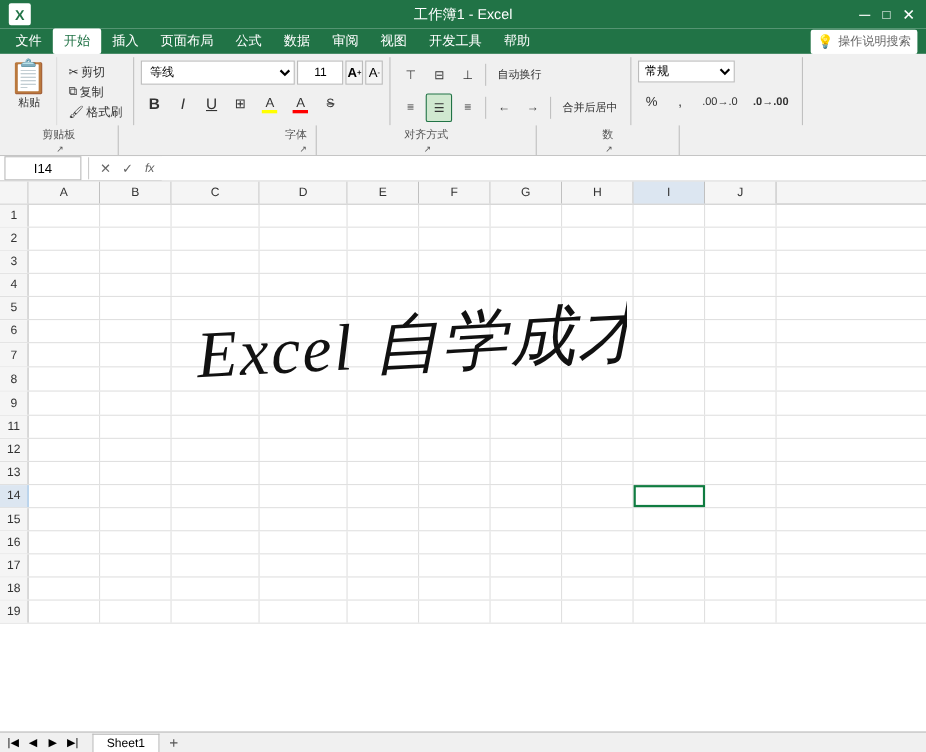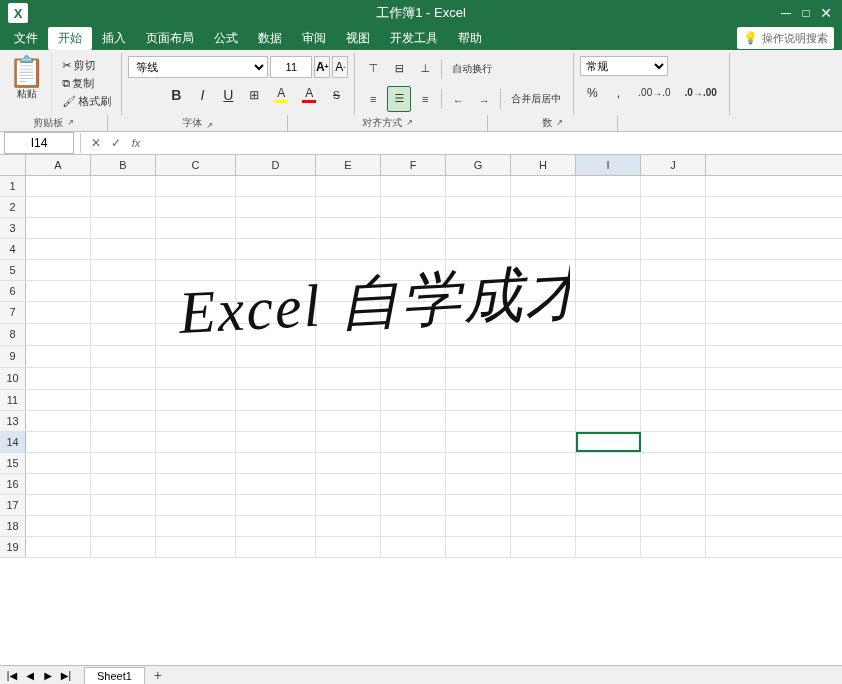--- a/index.html
+++ b/index.html
@@ -203,20 +203,21 @@
       border-bottom: 1px solid #c0c0c0;
       font-size: 10px;
       color: #555;
     }
     .sec-lbl {
       padding: 1px 8px;
       border-right: 1px solid #c0c0c0;
       display: flex;
       align-items: center;
       gap: 2px;
+      flex-direction: column;
     }
 
     .full-grid {
       display: flex;
       flex-direction: column;
       height: 100%;
       overflow: hidden;
     }
 
     
@@ -330,21 +331,21 @@
             <span>⧉</span>
             <span>复制</span>
           </div>
           <div class="r-sm-btn">
             <span>🖌</span>
             <span>格式刷</span>
           </div>
         </div>
       </div>
 
-      <div class="ribbon-group" style="align-items:flex-end;padding:3px 6px;">
+      <div class="ribbon-group" style="align-items:flex-start;padding:3px 6px;">
 
         <div style="display:flex;align-items:center;gap:2px;margin-bottom:2px;">
           <select class="font-select">
             <option>等线</option>
           </select>
           <input type="text" class="size-input" value="11" style="">
           <div class="arrow-btn" style="font-size:12px;font-weight:bold;">A<sup style="font-size:7px;">+</sup></div>
           <div class="arrow-btn" style="font-size:12px;">A<sub style="font-size:7px;">-</sub></div>
         </div>
 
@@ -587,48 +588,48 @@
         <div class="grid-cell col-c"></div>
         <div class="grid-cell col-d"></div>
         <div class="grid-cell col-e"></div>
         <div class="grid-cell col-f"></div>
         <div class="grid-cell col-g"></div>
         <div class="grid-cell col-h"></div>
         <div class="grid-cell col-i"></div>
         <div class="grid-cell col-j"></div>
       </div>
 
-      <div class="grid-row" style="height:22px;">
-        <div class="row-num">10</div>
-        <div class="grid-cell col-a"></div>
-        <div class="grid-cell col-b"></div>
-        <div class="grid-cell col-c"></div>
-        <div class="grid-cell col-d"></div>
-        <div class="grid-cell col-e"></div>
-        <div class="grid-cell col-f"></div>
-        <div class="grid-cell col-g"></div>
-        <div class="grid-cell col-h"></div>
-        <div class="grid-cell col-i"></div>
-        <div class="grid-cell col-j"></div>
-      </div>
 
       <div class="grid-row">
         <div class="row-num">11</div>
         <div class="grid-cell col-a"></div>
         <div class="grid-cell col-b"></div>
         <div class="grid-cell col-c"></div>
         <div class="grid-cell col-d"></div>
         <div class="grid-cell col-e"></div>
         <div class="grid-cell col-f"></div>
         <div class="grid-cell col-g"></div>
         <div class="grid-cell col-h"></div>
         <div class="grid-cell col-i"></div>
         <div class="grid-cell col-j"></div>
       </div>
 
+      <div class="grid-row">
+        <div class="row-num">12</div>
+        <div class="grid-cell col-a"></div>
+        <div class="grid-cell col-b"></div>
+        <div class="grid-cell col-c"></div>
+        <div class="grid-cell col-d"></div>
+        <div class="grid-cell col-e"></div>
+        <div class="grid-cell col-f"></div>
+        <div class="grid-cell col-g"></div>
+        <div class="grid-cell col-h"></div>
+        <div class="grid-cell col-i"></div>
+        <div class="grid-cell col-j"></div>
+      </div>
 
       <div class="grid-row">
         <div class="row-num">13</div>
         <div class="grid-cell col-a"></div>
         <div class="grid-cell col-b"></div>
         <div class="grid-cell col-c"></div>
         <div class="grid-cell col-d"></div>
         <div class="grid-cell col-e"></div>
         <div class="grid-cell col-f"></div>
         <div class="grid-cell col-g"></div>

